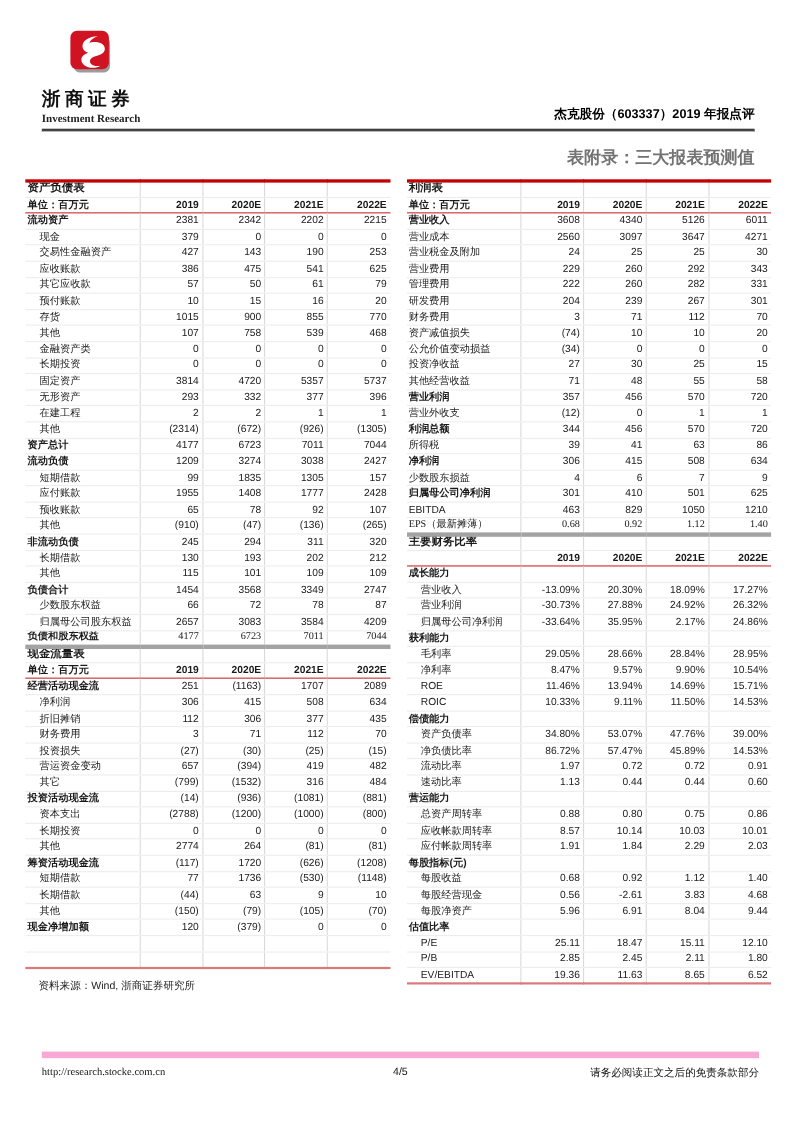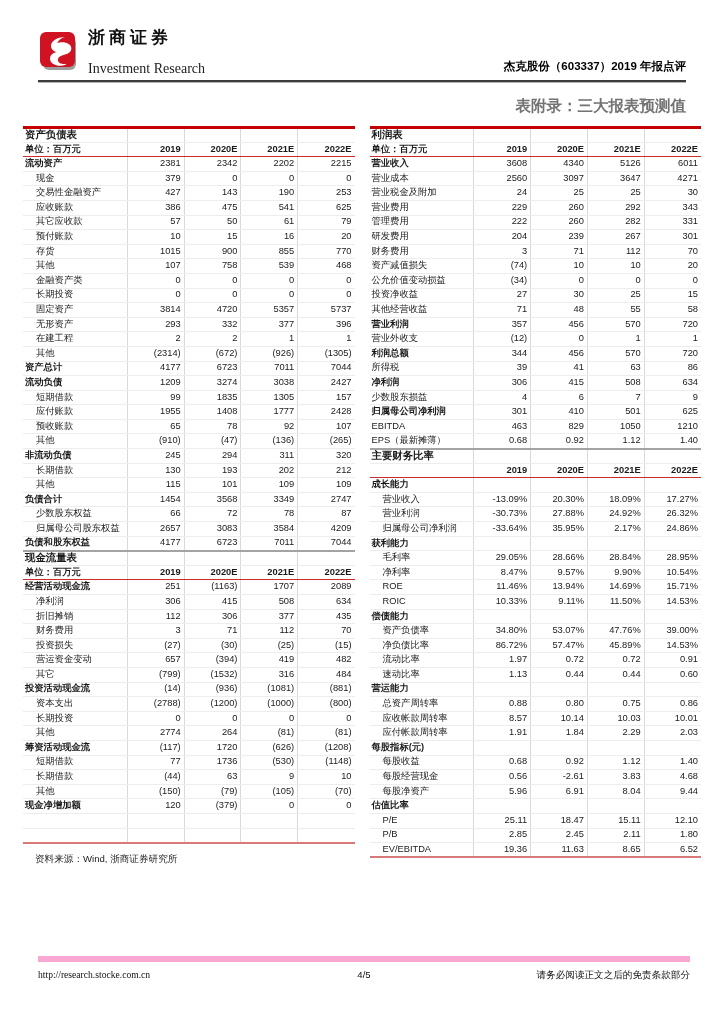--- a/index.html
+++ b/index.html
@@ -3,42 +3,42 @@
 <meta charset="utf-8">
 <style>
   * { box-sizing: border-box; }
   html,body { margin:0; padding:0; background:#ffffff; }
   .page {
     position: relative; width: 724px; height: 1024px; background: #fff;
     font-family: "Liberation Sans", sans-serif; color:#1a1a1a; overflow: hidden;
   }
   
   .header { display:flex; justify-content:space-between; align-items:flex-end; margin:26px 38px 0; }
-  .brand { display:flex; align-items:center; gap:8px; }
+  .brand { display:flex; align-items:center; gap:8px;flex-direction:column; }
   .logo { width:42px; height:44px; display:inline-block; }
   .brand-name { font-family:"Liberation Serif", serif; font-weight:bold; font-size:17px; letter-spacing:4px; color:#111; }
-  .brand-sub  { font-family:"Liberation Serif", serif; font-weight:normal; font-size:14px; color:#222; margin-top:12px; }
+  .brand-sub  { font-family:"Liberation Serif", serif; font-weight:bold; font-size:10px; color:#222; margin-top:2px; }
   .report-title { font-weight:bold; font-size:11.5px; color:#000; padding-bottom:3px; }
   .header-rule { margin:3px 38px 0; height:3px; background:#3c3c3c; border-bottom:1px solid #b5b5b5; }
   
   .page-title { margin:13px 38px 9px; color:#737373; font-size:15.5px; font-weight:bold;text-align:right; }
   
   .tables { display:flex; gap:15px; margin:0 23px; align-items:flex-start; }
   .col { flex:1; min-width:0; }
   table.fin { width:100%; border-collapse:collapse; table-layout:fixed;
               border-top:3px solid #c40000; border-bottom:2px solid #d97a7a; }
   table.fin td { height:14.6px; font-size:9.3px; line-height:1.05; padding:0 3px 0 2px;
                  border-left:1px solid #dadada; border-bottom:1px solid #ededed;
                  white-space:nowrap; overflow:hidden; }
   table.fin td:first-child { border-left:none; width:31.5%; }
   table.fin td.num { text-align:right; font-size:9.3px; }
   table.fin tr.row-head td { font-weight:bold; border-bottom:1px solid #cc2b2b; }
   table.fin td.sec { font-weight:bold; font-size:10.4px; }
   table.fin tr.b td.lbl { font-weight:bold; }
-  table.fin tr.u td { border-bottom:2px solid #a3a3a3; }
+  table.fin tr.u td { border-bottom:4px solid #a3a3a3;font-family:Liberation Serif, serif; }
   table.fin td.ind { padding-left:13px; }
   .source { margin-top:9px; font-size:9.6px; color:#222; padding-left:12px; }
   
   .footer { position:absolute; left:38px; right:34px; top:956px;
             border-top:6px solid #f9a8d4; padding-top:7px; font-size:9.6px; color:#111; }
   .f-url  { font-family:"Liberation Serif", serif; float:left; }
   .f-page { position:absolute; left:50%; transform:translateX(-50%); }
   .f-disc { float:right; }
 </style>
 </head>

